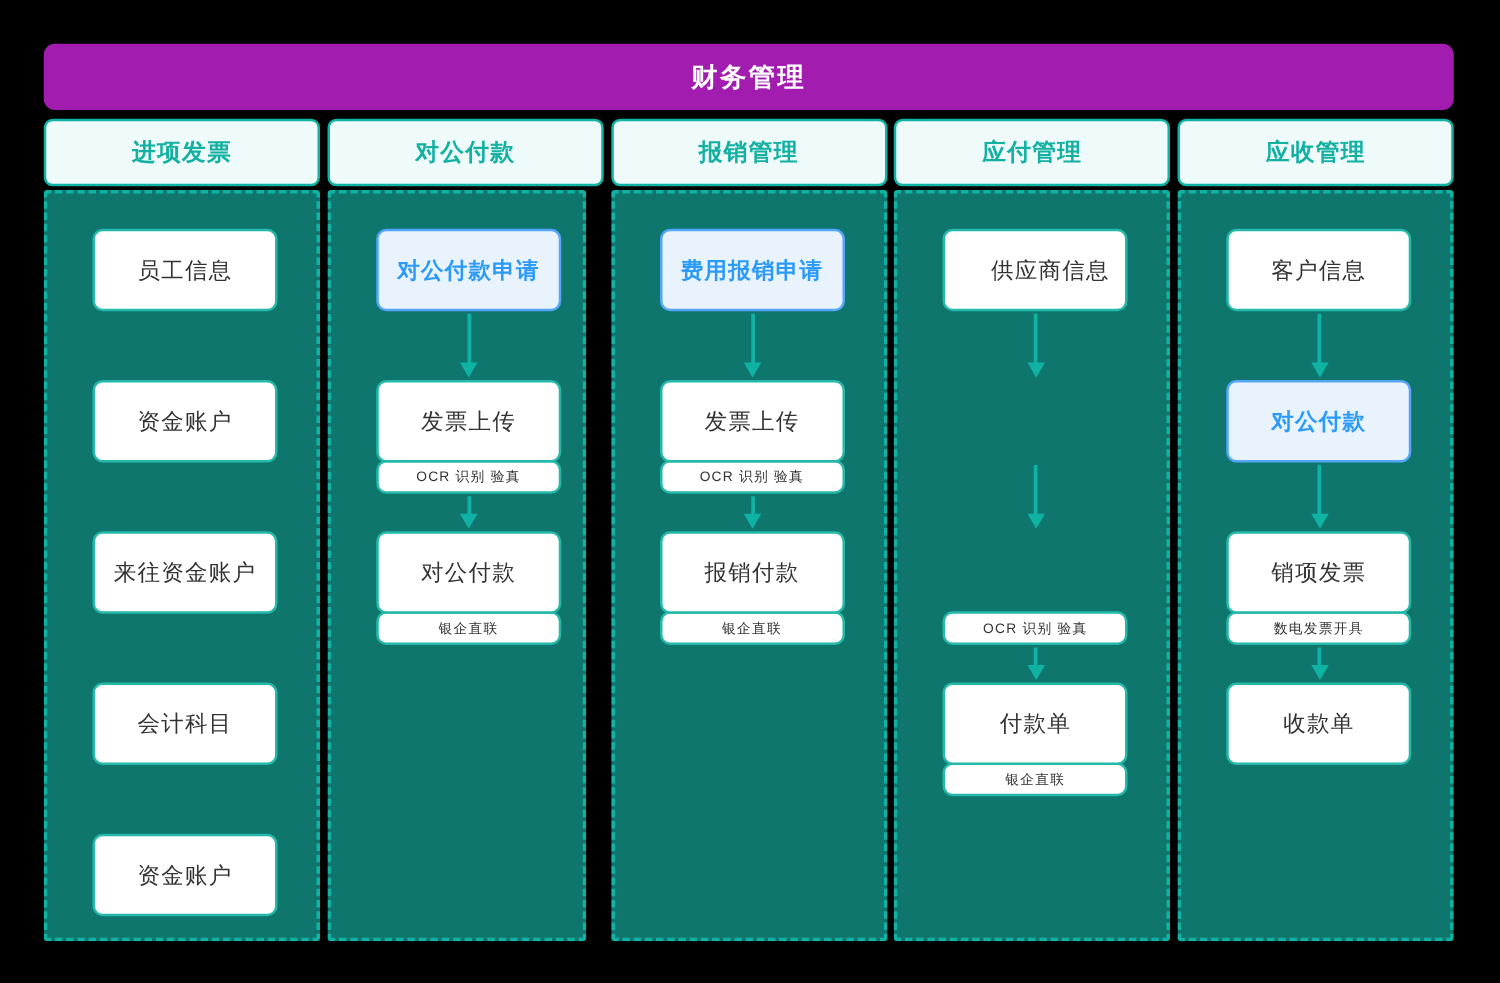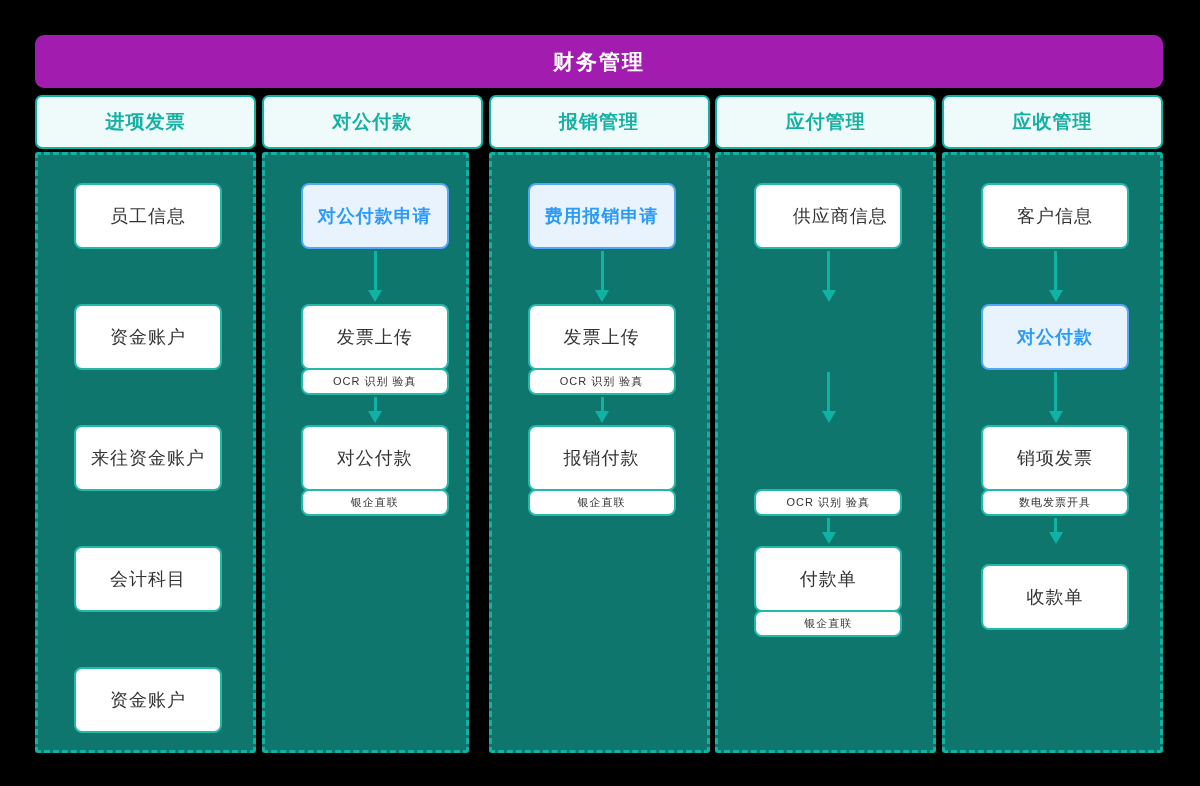--- a/index.html
+++ b/index.html
@@ -112,16 +112,16 @@
         <div class="node" style="top: 28px;">客户信息</div>
         <div class="arrow-line" style="left: 109px; top: 96px; height: 43px;"></div>
         <div class="arrow-head" style="left: 103.5px; top: 135px;"></div>
         <div class="node highlight" style="top: 149px;">对公付款</div>
         <div class="arrow-line" style="left: 109px; top: 217px; height: 43px;"></div>
         <div class="arrow-head" style="left: 103.5px; top: 256px;"></div>
         <div class="node" style="top: 270px;">销项发票</div>
         <div class="subnode" style="top: 334px;">数电发票开具</div>
         <div class="arrow-line" style="left: 109px; top: 363px; height: 18px;"></div>
         <div class="arrow-head" style="left: 103.5px; top: 377px;"></div>
-        <div class="node" style="top: 391px; margin-top: 18px;">收款单</div>
+        <div class="node" style="top: 391px;">收款单</div>
       </div>
     </div>
 </div>
 
 </body></html>

